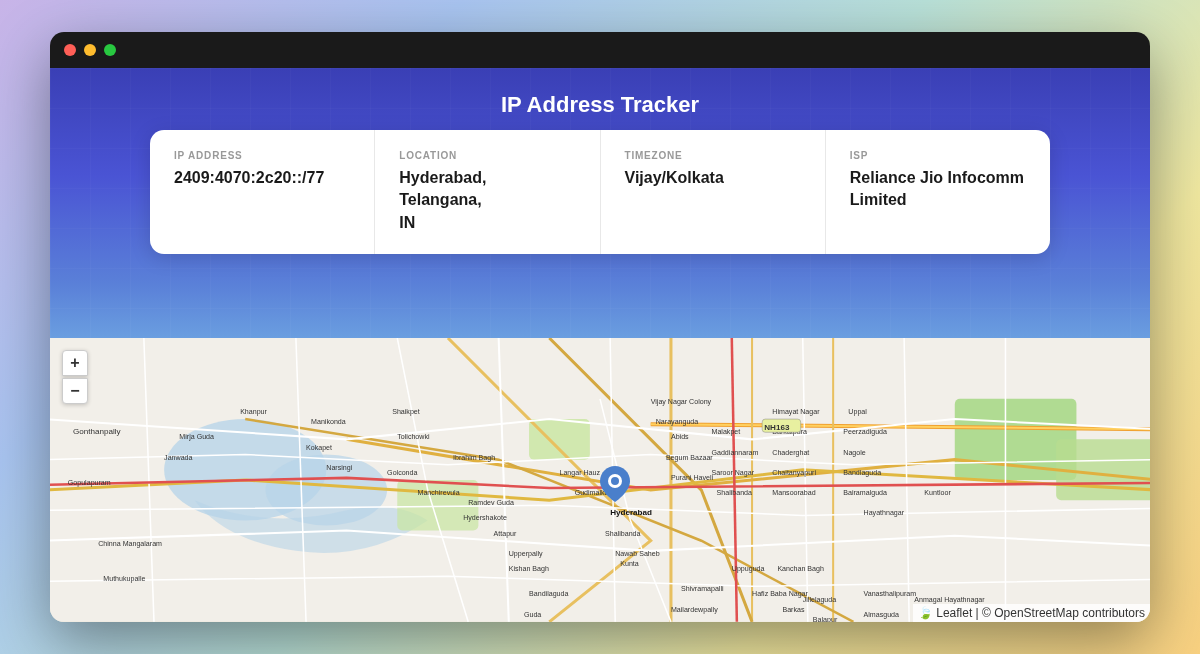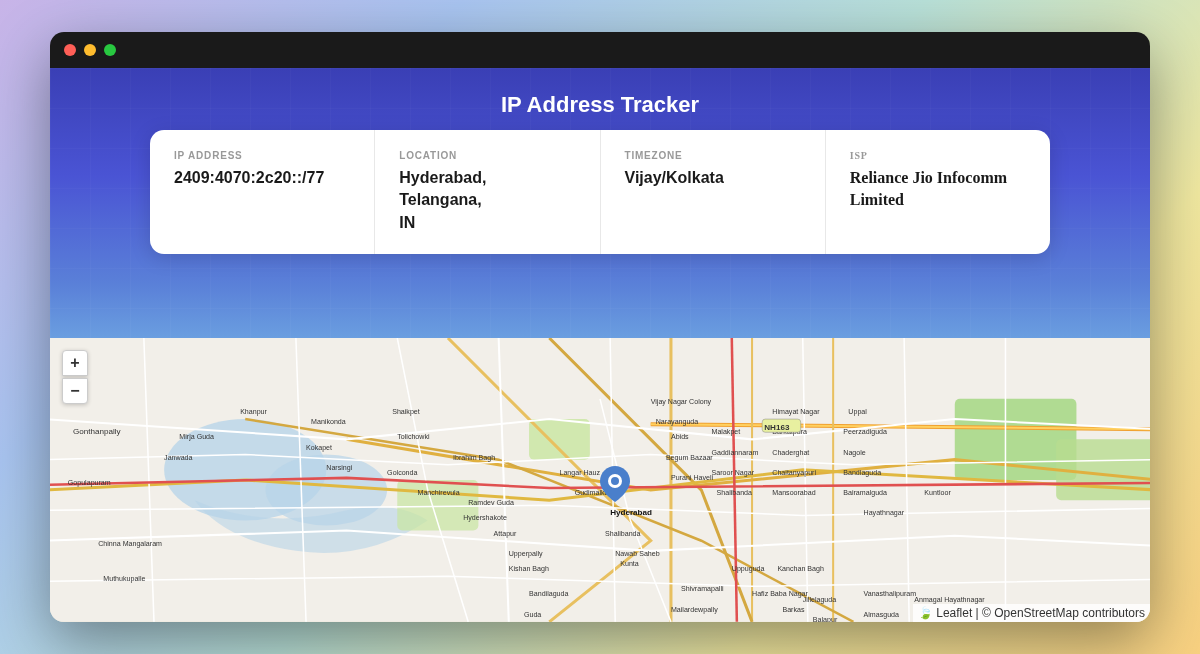--- a/index.html
+++ b/index.html
@@ -124,21 +124,20 @@
     }
 
     .info-section {
       flex: 1;
       padding: 20px 24px;
       border-right: 1px solid #e8e8e8;
     }
 
     .info-section:last-child {
       border-right: none;
-      font-family: Liberation Serif, serif;
     }
 
     .info-label {
       font-size: 10px;
       font-weight: 600;
       color: #999;
       letter-spacing: 0.8px;
       text-transform: uppercase;
       margin-bottom: 6px;
     }

